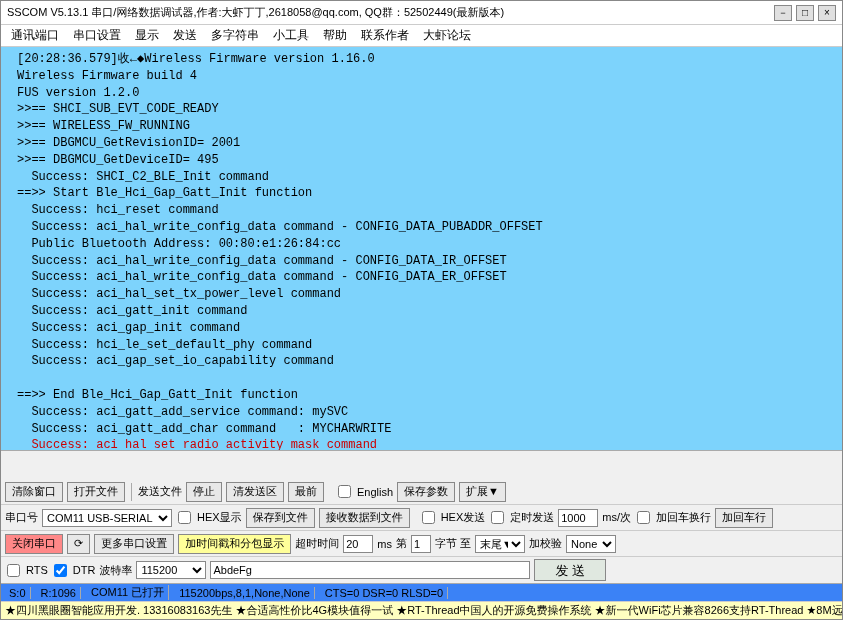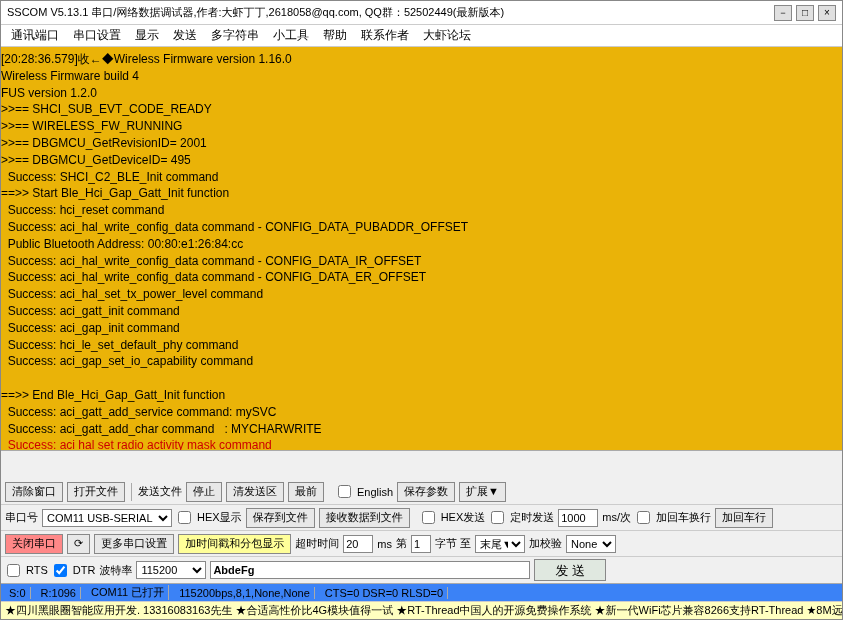--- a/index.html
+++ b/index.html
@@ -63,24 +63,24 @@
     .menu-item {
       padding: 1px 6px;
       font-size: 12px;
       font-family: Arial, sans-serif;
       cursor: pointer;
       color: #000;
       white-space: nowrap;
     }
     .terminal-area {
       flex: 1;
-      background: #eab308;
-      padding: 4px 0;
+      background: #7dd3fc;
+      padding: 4px 16px;
       overflow-y: auto;
-      font-family: Liberation Sans, sans-serif;
+      font-family: Liberation Mono, monospace;
       font-size: 12px;
       color: #000;
       line-height: 1.4;
       min-height: 0;
     }
     .line { white-space: pre; }
     .line-red { color: #cc0000; }
     .line-highlight {
       background: #fff0f0;
       border: 1px solid #ff6666;
@@ -324,21 +324,21 @@
 
     <div class="ctrl-row4">
       <input type="checkbox" class="ctrl-checkbox" style="">
       <span class="ctrl-label">RTS</span>
       <input type="checkbox" class="ctrl-checkbox" checked="" style="">
       <span class="ctrl-label">DTR</span>
       <span class="ctrl-label">波特率</span>
       <select class="ctrl-select" style="width:70px;">
         <option>115200</option>
       </select>
-      <input class="ctrl-input" style="width: 320px; font-weight: bold;" value="AbdeFg">
+      <input class="ctrl-input" style="width: 320px;" value="AbdeFg">
       <button class="send-btn-big">发 送</button>
     </div>
   </div>
 
   <div class="status-bar">
     <span class="status-seg">S:0</span>
     <span class="status-seg">R:1096</span>
     <span class="status-seg">COM11 已打开</span>
     <span class="status-seg">115200bps,8,1,None,None</span>
     <span class="status-seg">CTS=0 DSR=0 RLSD=0</span>

